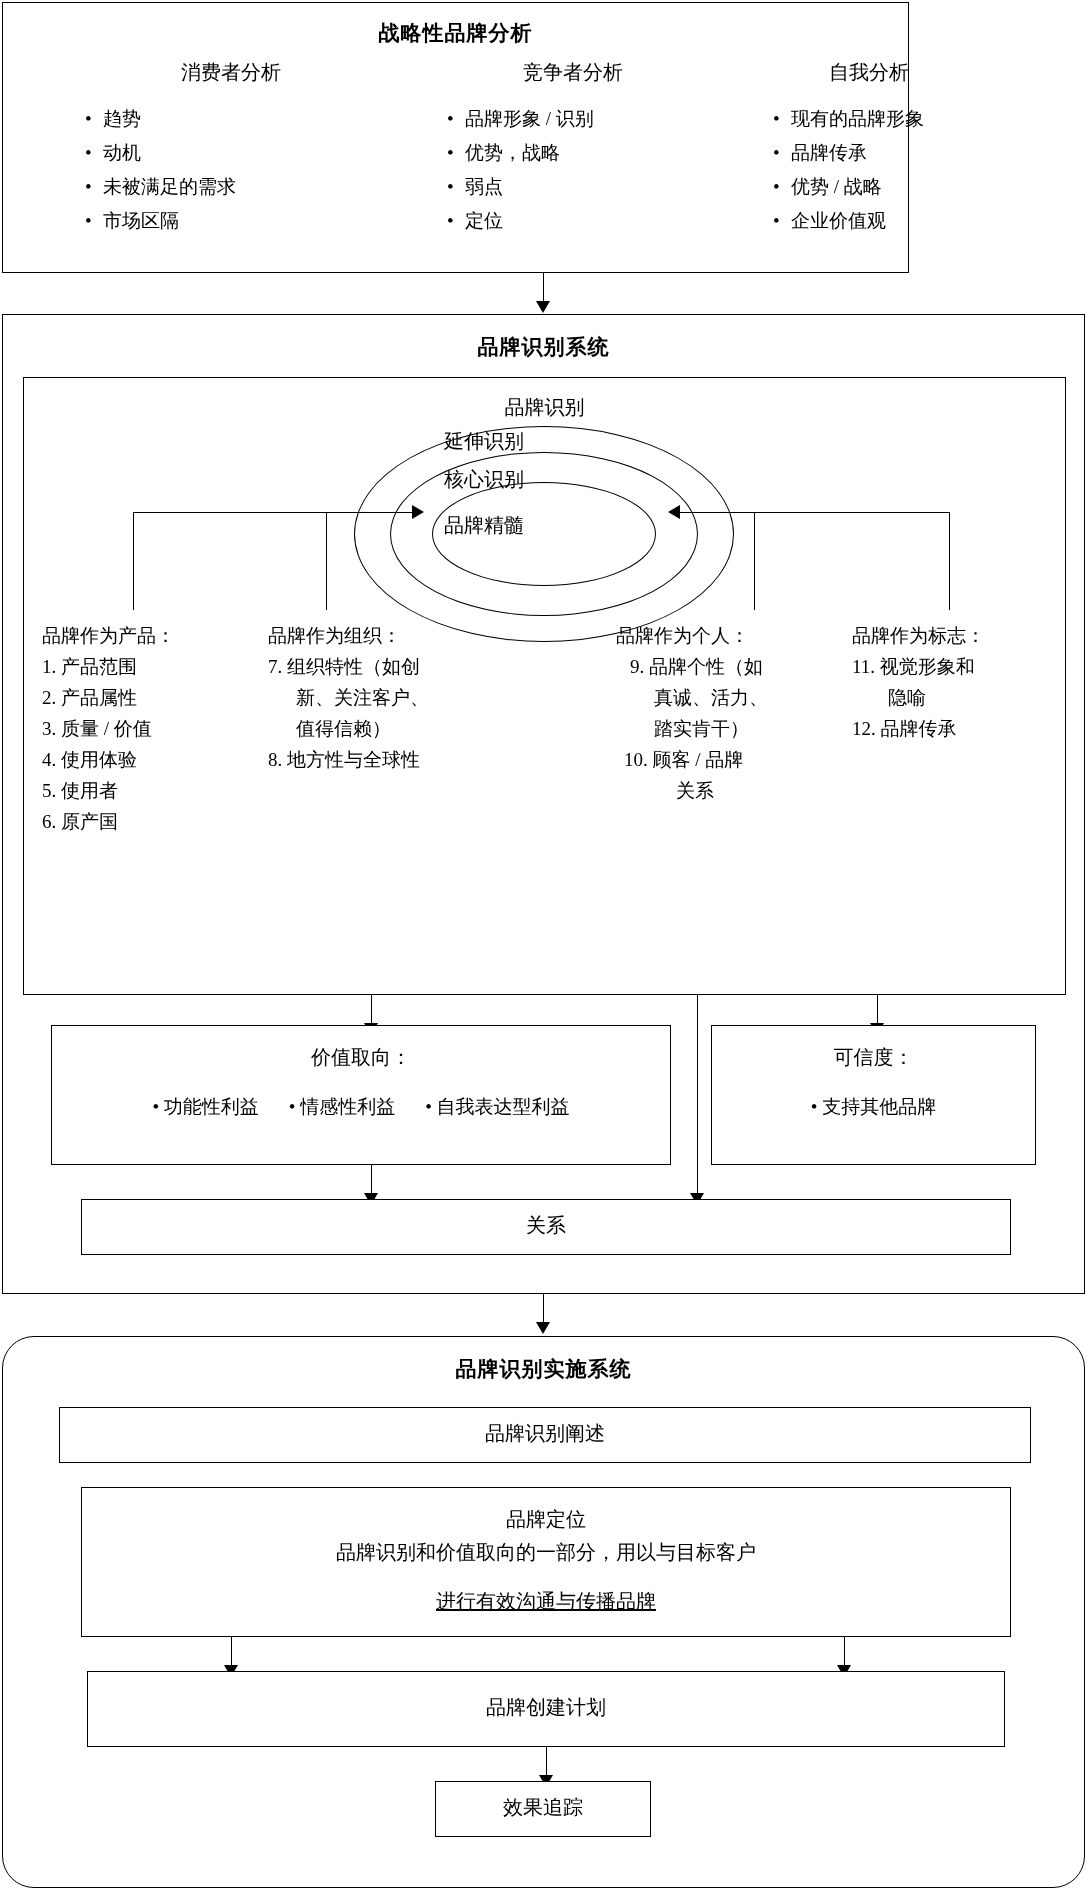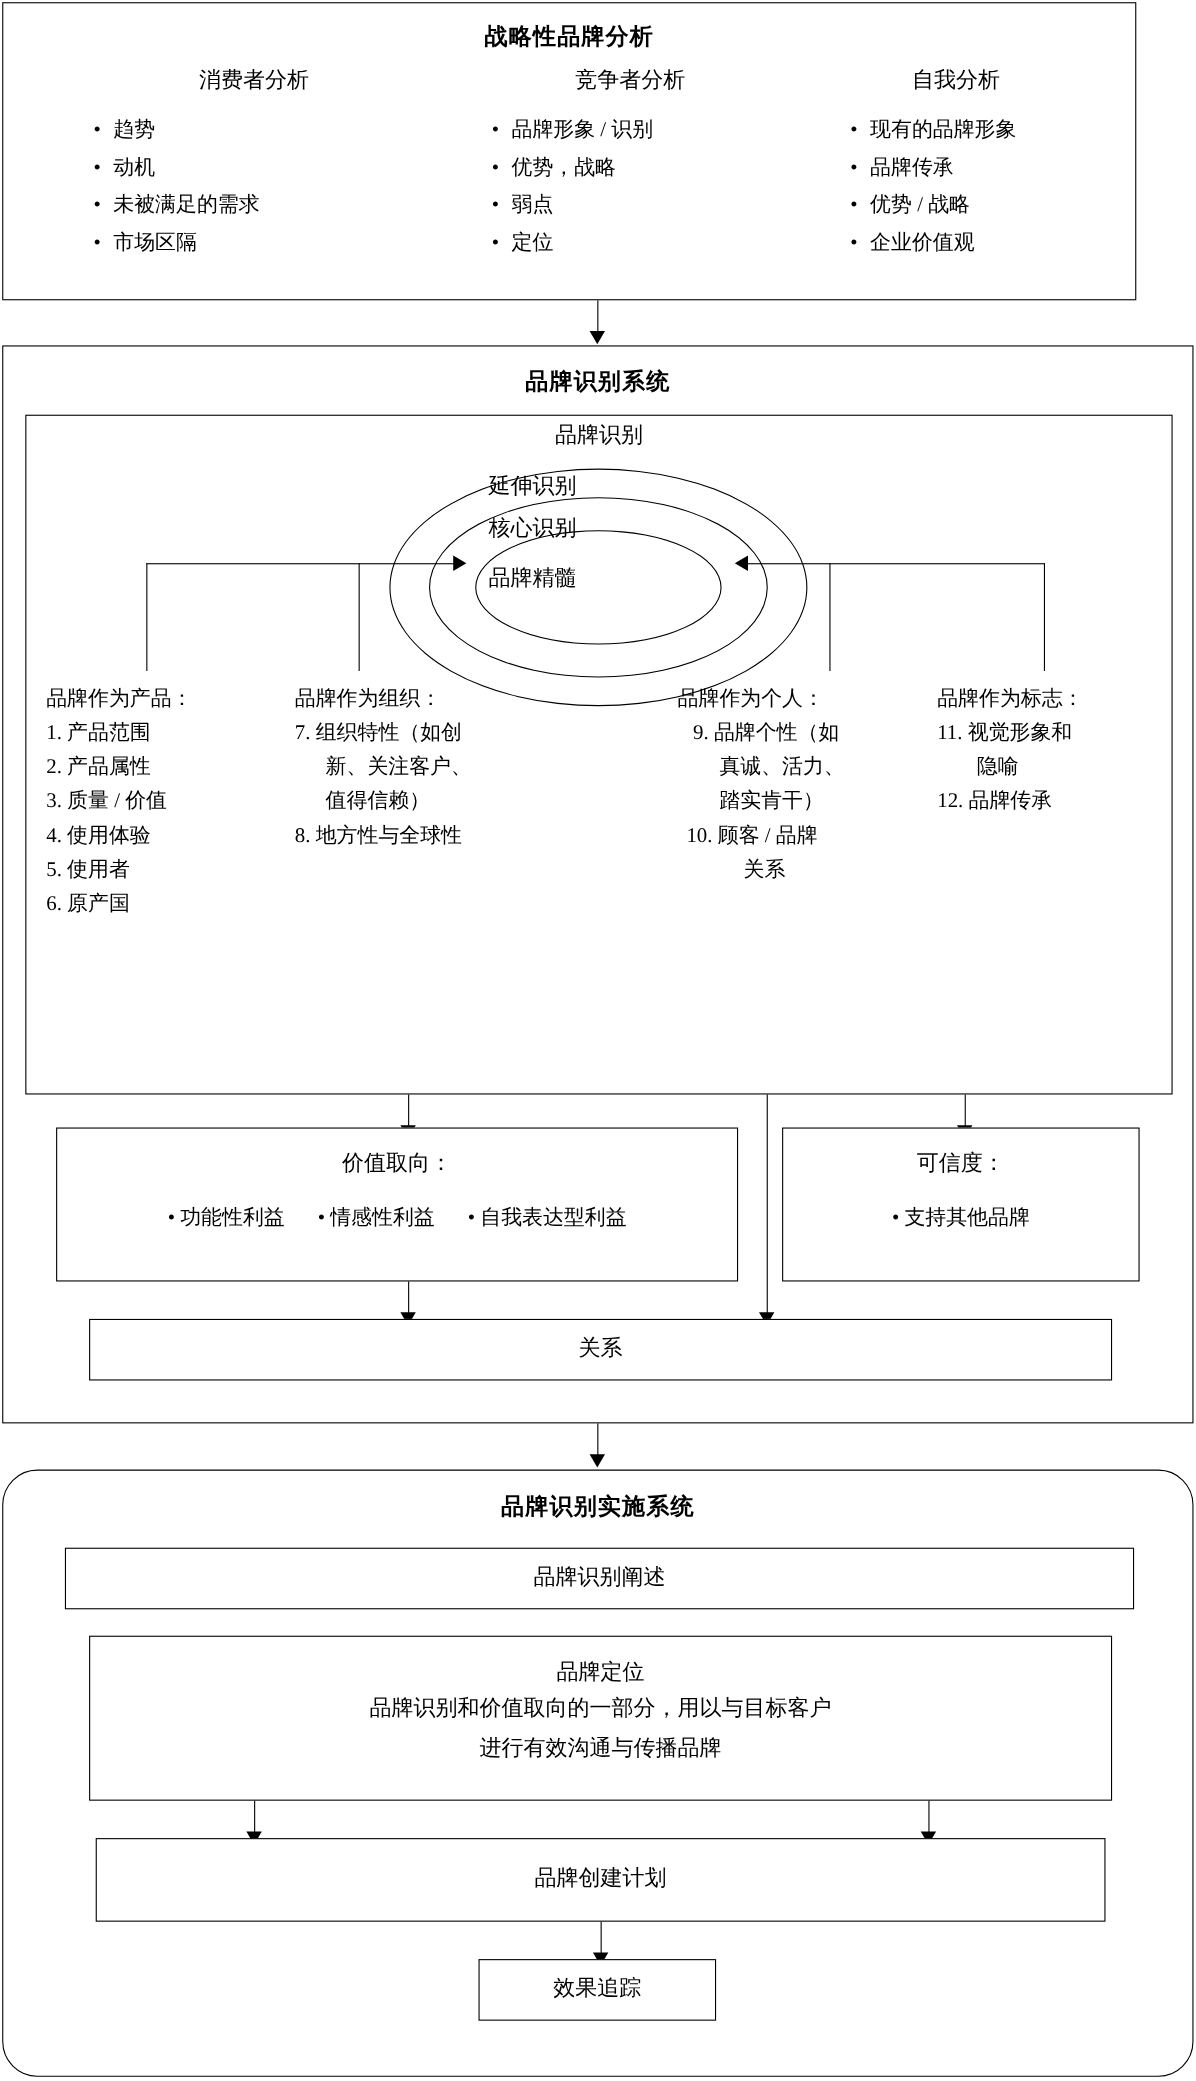--- a/index.html
+++ b/index.html
@@ -109,21 +109,21 @@
     font-size: 19px;
     line-height: 31px;
   }
   .numline { white-space: nowrap; }
 </style>
 </head>
 <body>
 
 <div class="page">
 
-  <div class="box" style="left:2px; top:2px; width:1031px; height:271px;">
+  <div class="box" style="left:2px; top:2px; width:907px; height:271px;">
     <div class="title" style="margin-top:16px;">战略性品牌分析</div>
 
     <div style="position:absolute; left:88px; top:56px; width:280px;">
       <div class="subtitle">消费者分析</div>
       <ul class="bullets" style="margin-top:16px; margin-left:-10px;">
         <li>趋势</li>
         <li>动机</li>
         <li>未被满足的需求</li>
         <li>市场区隔</li>
       </ul>
@@ -150,21 +150,21 @@
     </div>
   </div>
 
   <div class="vline" style="left:543px; top:273px; height:32px;"></div>
   <div class="arrowhead" style="left:536px; top:301px;"></div>
 
   <div class="box" style="left:2px; top:314px; width:1083px; height:980px;">
     <div class="title" style="margin-top:18px;">品牌识别系统</div>
 
     <div class="box" style="left:20px; top:62px; width:1043px; height:618px;">
-      <div class="subtitle" style="margin-top:4px;">品牌识别</div>
+      <div class="subtitle" style="margin-top:16px;">品牌识别</div>
 
       <div class="ellipse" style="left:330px; top:48px; width:380px; height:216px;"></div>
       <div class="ellipse" style="left:366px; top:74px; width:308px; height:164px;"></div>
       <div class="ellipse" style="left:408px; top:104px; width:224px; height:104px;"></div>
 
       <div class="colhead" style="left:420px; top:50px; width:200px;">延伸识别</div>
       <div class="colhead" style="left:420px; top:88px; width:200px;">核心识别</div>
       <div class="colhead" style="left:420px; top:134px; width:200px;">品牌精髓</div>
 
       <div class="vline" style="left:109px; top:134px; height:98px;"></div>
@@ -253,21 +253,21 @@
   <div class="box" style="left:2px; top:1336px; width:1083px; height:552px;border-radius:32px;">
     <div class="title" style="margin-top:18px;">品牌识别实施系统</div>
 
     <div class="box" style="left:56px; top:70px; width:972px; height:56px;">
       <div class="subtitle" style="margin-top:12px;">品牌识别阐述</div>
     </div>
 
     <div class="box" style="left:78px; top:150px; width:930px; height:150px;">
       <div class="subtitle" style="margin-top:18px;">品牌定位</div>
       <div class="subtitle" style="margin-top:6px;">品牌识别和价值取向的一部分，用以与目标客户</div>
-      <div class="subtitle" style="margin-top:9px;">进行有效沟通与传播品牌</div>
+      <div class="subtitle" style="margin-top:22px;text-decoration:underline;">进行有效沟通与传播品牌</div>
     </div>
 
     <div class="vline" style="left:228px; top:300px; height:32px;"></div>
     <div class="arrowhead" style="left:221px; top:328px;"></div>
     <div class="vline" style="left:841px; top:300px; height:32px;"></div>
     <div class="arrowhead" style="left:834px; top:328px;"></div>
 
     <div class="box" style="left:84px; top:334px; width:918px; height:76px;">
       <div class="subtitle" style="margin-top:22px;">品牌创建计划</div>
     </div>

